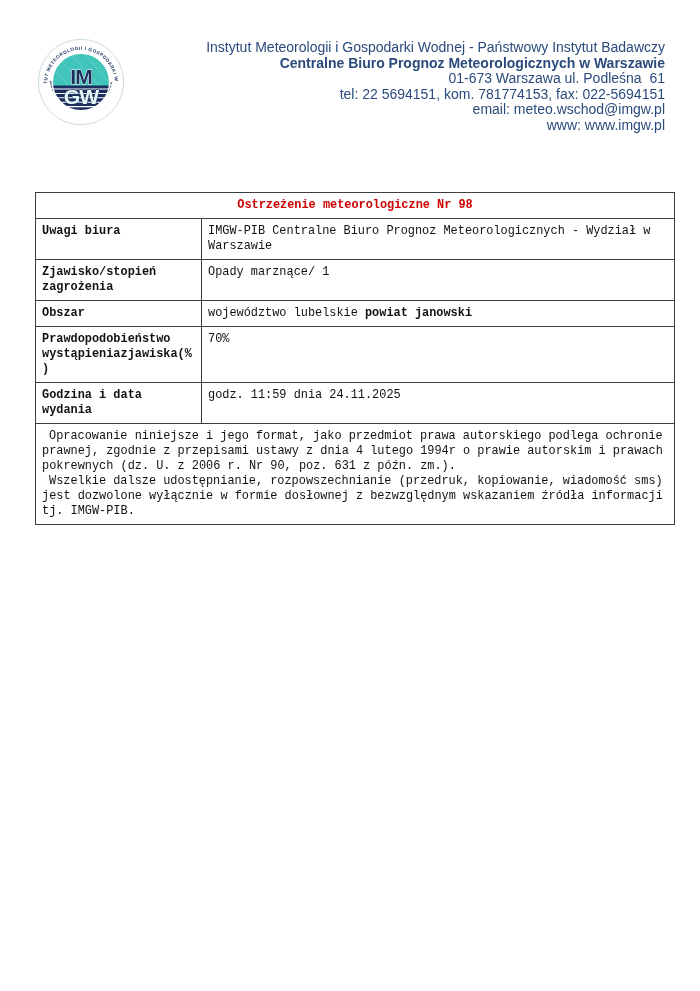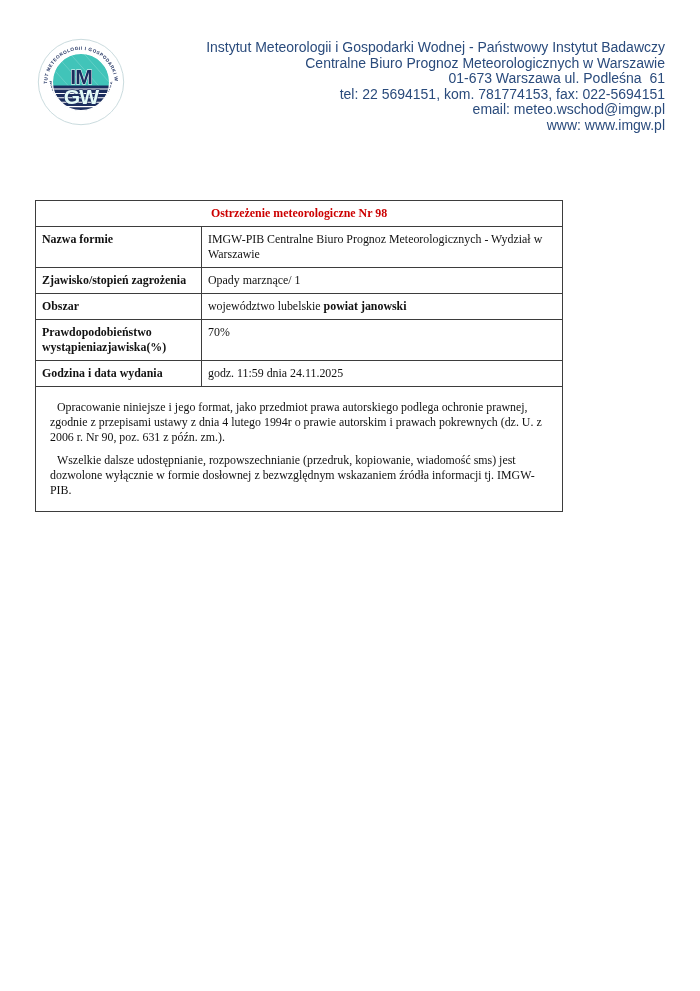--- a/index.html
+++ b/index.html
@@ -5,37 +5,37 @@
   html,body{margin:0;padding:0;background:#ffffff;}
   .page{position:relative;width:700px;height:991px;background:#ffffff;overflow:hidden;
         font-family:"Liberation Serif", serif;color:#111;}
 
   
   .logo{position:absolute;left:37px;top:38px;width:88px;height:88px;}
   .contact{position:absolute;right:35px;top:40px;text-align:right;
            font-family:"Liberation Sans", sans-serif;font-size:14px;
            line-height:15.6px;color:#2a4b7c;}
   .contact div{white-space:pre;}
-  .contact .bold{font-weight:normal;}
+  .contact .bold{font-weight:bold;}
 
   
-  table.warning{position:absolute;left:35px;top:200px;width:528px;
+  table.warning{position:absolute;left:35px;top:192px;width:640px;
                 border-collapse:collapse;table-layout:fixed;
-                border:1.5px solid #3d3d3d;}
+                border:1.5px solid #3d3d3d;font-family:Liberation Mono, monospace;}
   table.warning td{border:1px solid #3d3d3d;vertical-align:top;
                    font-size:11.9px;line-height:15px;padding:5px 6px 5px 6px;
                    word-wrap:break-word;}
   td.title-cell{font-size:14.5px;font-weight:bold;color:#cc0000;text-align:center;
                 padding:7px 4px;line-height:16px;}
   td.label{font-weight:bold;font-size:12px;padding:5px 3px 5px 5px;}
   td.value{padding:5px 6px;}
   td.value .bold{font-weight:bold;}
   col.c-label{width:166px;}
   td.copyright{padding:4px 8px 6px 8px;font-size:12.2px;line-height:16.5px;}
-  td.copyright p{margin:8px;text-indent:7px;}
+  td.copyright p{margin:0;text-indent:7px;}
 
   .ring-text{font-family:"Liberation Sans", sans-serif;font-weight:bold;
              fill:#1c2e5e;letter-spacing:0.6px;}
   .monogram{font-family:"Liberation Sans", sans-serif;font-weight:bold;
             text-anchor:middle;paint-order:stroke;letter-spacing:-1px;}
 </style>
 </head>
 <body>
 
 <div class="page">
@@ -91,21 +91,21 @@
   <table class="warning">
     <colgroup>
         <col class="c-label">
         <col>
       </colgroup>
     <tbody>
       <tr>
         <td colspan="2" class="title-cell">Ostrzeżenie meteorologiczne Nr 98</td>
       </tr>
       <tr>
-        <td class="label">Nazwa formie</td>
+        <td class="label">Uwagi biura</td>
         <td class="value">IMGW-PIB Centralne Biuro Prognoz Meteorologicznych - Wydział w Warszawie</td>
       </tr>
       <tr>
         <td class="label">Zjawisko/stopień zagrożenia</td>
         <td class="value">Opady marznące/ 1</td>
       </tr>
       <tr>
         <td class="label">Obszar</td>
         <td class="value"><span>województwo lubelskie </span><span class="bold">powiat janowski</span></td>
       </tr>

